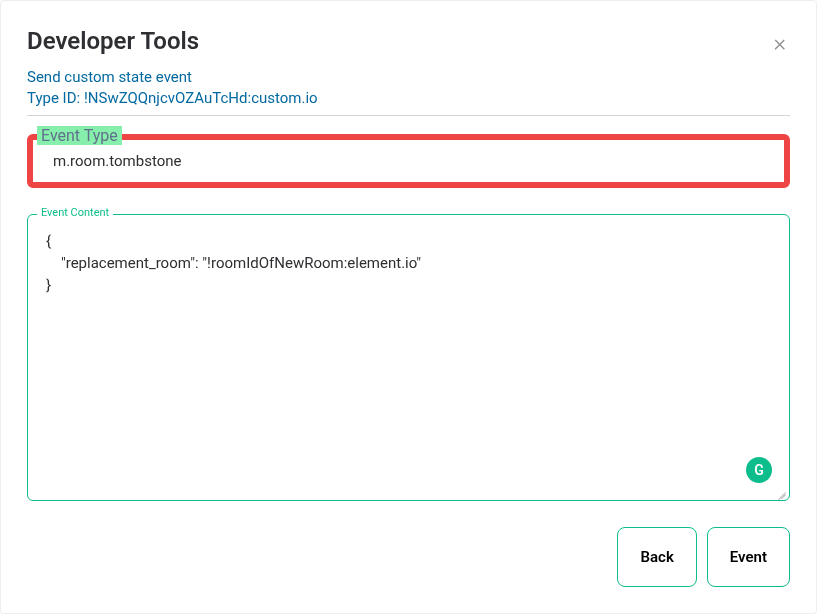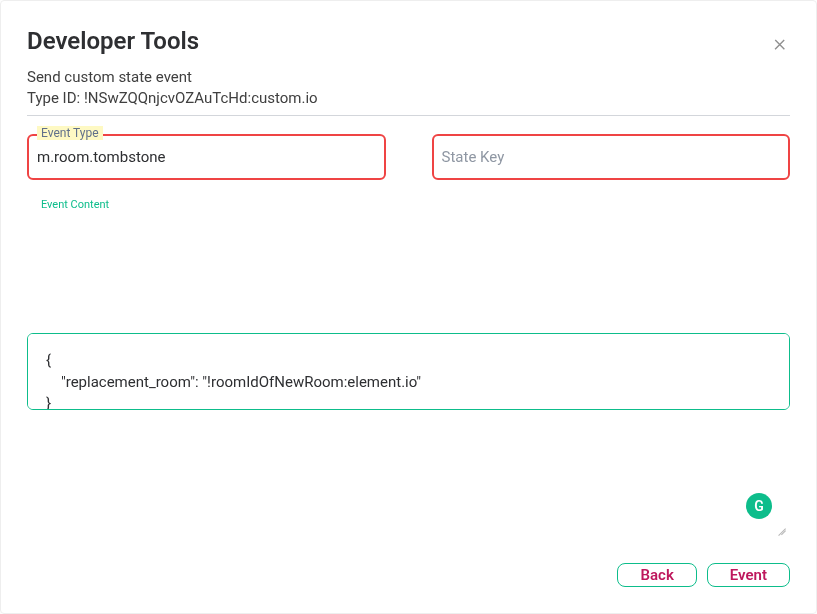--- a/index.html
+++ b/index.html
@@ -38,65 +38,64 @@
       font-size: 24px;
       font-weight: 300;
       color: #8f8f8f;
       cursor: pointer;
       line-height: 1;
       padding: 4px;
     }
     .subtitle {
       margin-top: 8px;
       font-size: 15px;
-      color: #404040;
+      color: #0369a1;
       line-height: 1.4;
     }
     .subtitle-divider {
       margin-top: 6px;
       border: none;
       border-top: 1px solid #d3d6db;
     }
     .fields-row {
       display: flex;
       gap: 46px;
       margin-top: 18px;
     }
     .field-wrap {
       flex: 1;
       position: relative;
     }
     .field-label {
       position: absolute;
       top: -8px;
       left: 10px;
-      background: #fef9c3;
+      background: #86efac;
       padding: 0 4px;
-      font-size: 12px;
+      font-size: 16px;
       color: #61708b;
     }
     .field-input {
       width: 100%;
-      border: 2px solid #ef4444;
+      border: 6px solid #ef4444;
       border-radius: 6px;
-      padding: 12px 8px;
+      padding: 12px 20px;
       font-size: 15px;
       color: #2e2f32;
       outline: none;
       font-family: inherit;
     }
     .field-input::placeholder {
       color: #8f97a3;
     }
     .content-wrap {
       margin-top: 26px;
       position: relative;
       flex: 1;
       display: flex;
-      align-items: center;
     }
     .content-label {
       position: absolute;
       top: -8px;
       left: 10px;
       background: #fff;
       padding: 0 4px;
       font-size: 11px;
       color: #0dbd8b;
     }
@@ -158,24 +157,24 @@
     }
     .footer {
       display: flex;
       justify-content: flex-end;
       gap: 10px;
       margin-top: 26px;
     }
     .btn {
       border: 1px solid #0dbd8b;
       background: #fff;
-      color: #be185d;
+      color: #000000;
       font-size: 15px;
       font-weight: 600;
-      padding: 2px 22px;
+      padding: 20px 22px;
       border-radius: 8px;
       cursor: pointer;
       font-family: inherit;
       text-align: center;
     }
   </style>
 </head>
 <body>
 
 <div class="dialog">
@@ -190,23 +189,20 @@
     <div>
       <span>Type ID: </span><span>!NSwZQQnjcvOZAuTcHd:custom.io</span>
     </div>
   </div>
   <hr class="subtitle-divider">
 
   <div class="fields-row">
     <div class="field-wrap">
       <span class="field-label">Event Type</span>
       <input class="field-input" type="text" value="m.room.tombstone" style="">
-    </div>
-    <div class="field-wrap">
-      <input class="field-input" type="text" placeholder="State Key" style="">
     </div>
   </div>
 
   <div class="content-wrap">
     <span class="content-label">Event Content</span>
     <textarea class="content-textarea" style="">{
     "replacement_room": "!roomIdOfNewRoom:element.io"
 }</textarea>
     <div class="grammarly-badge">G</div>
     <div class="resize-handle">

